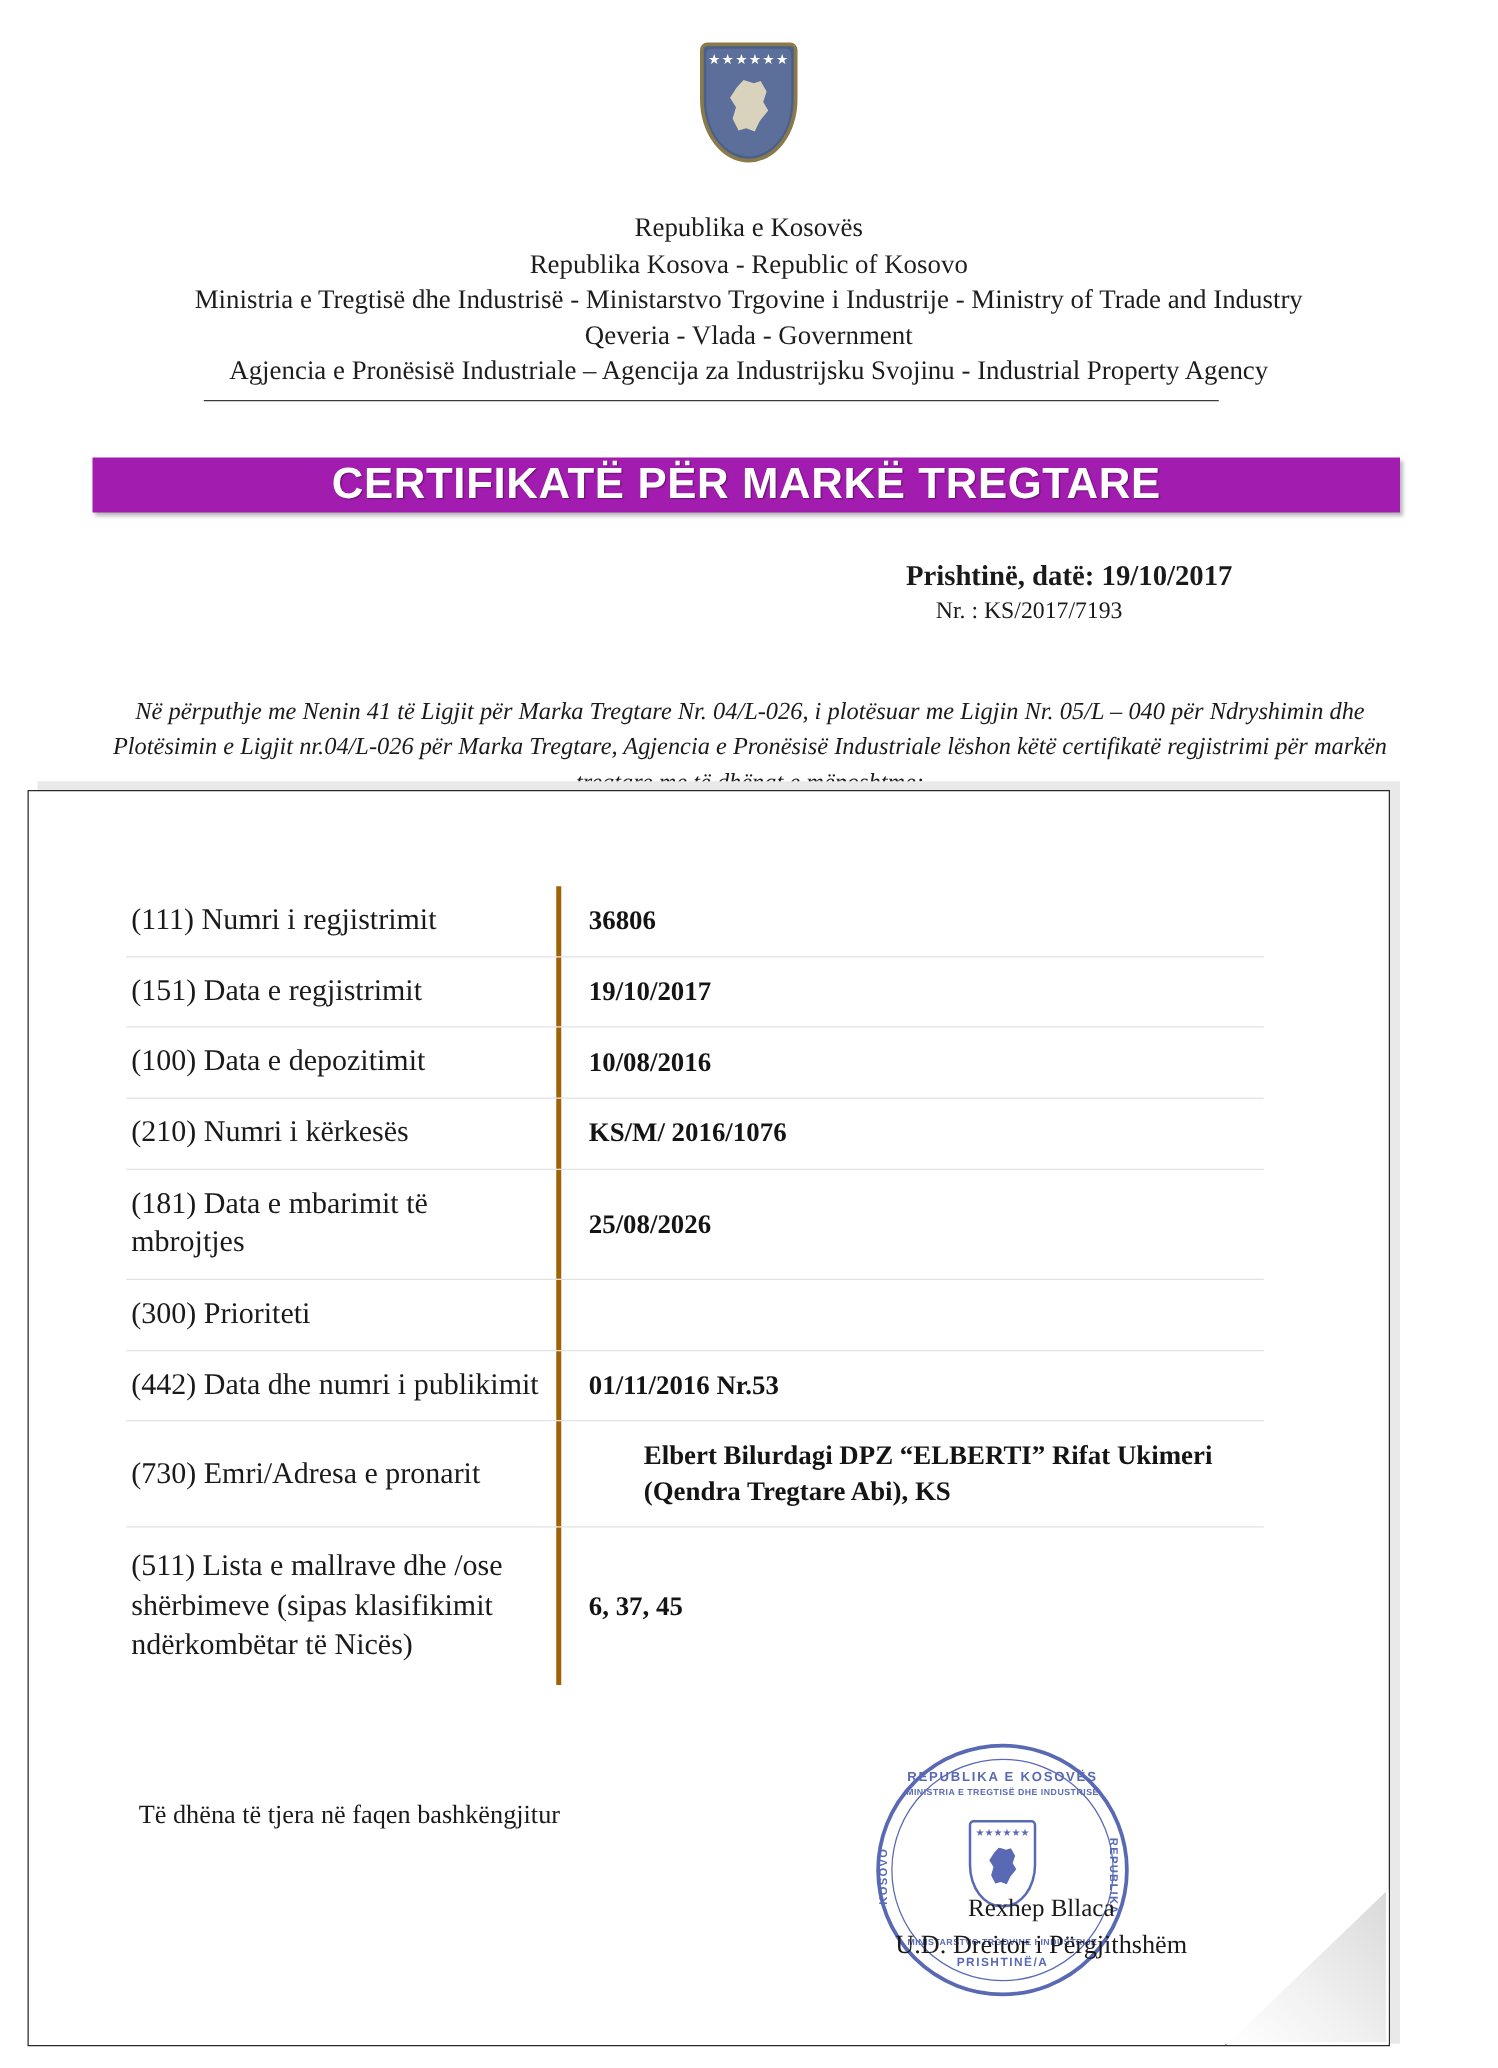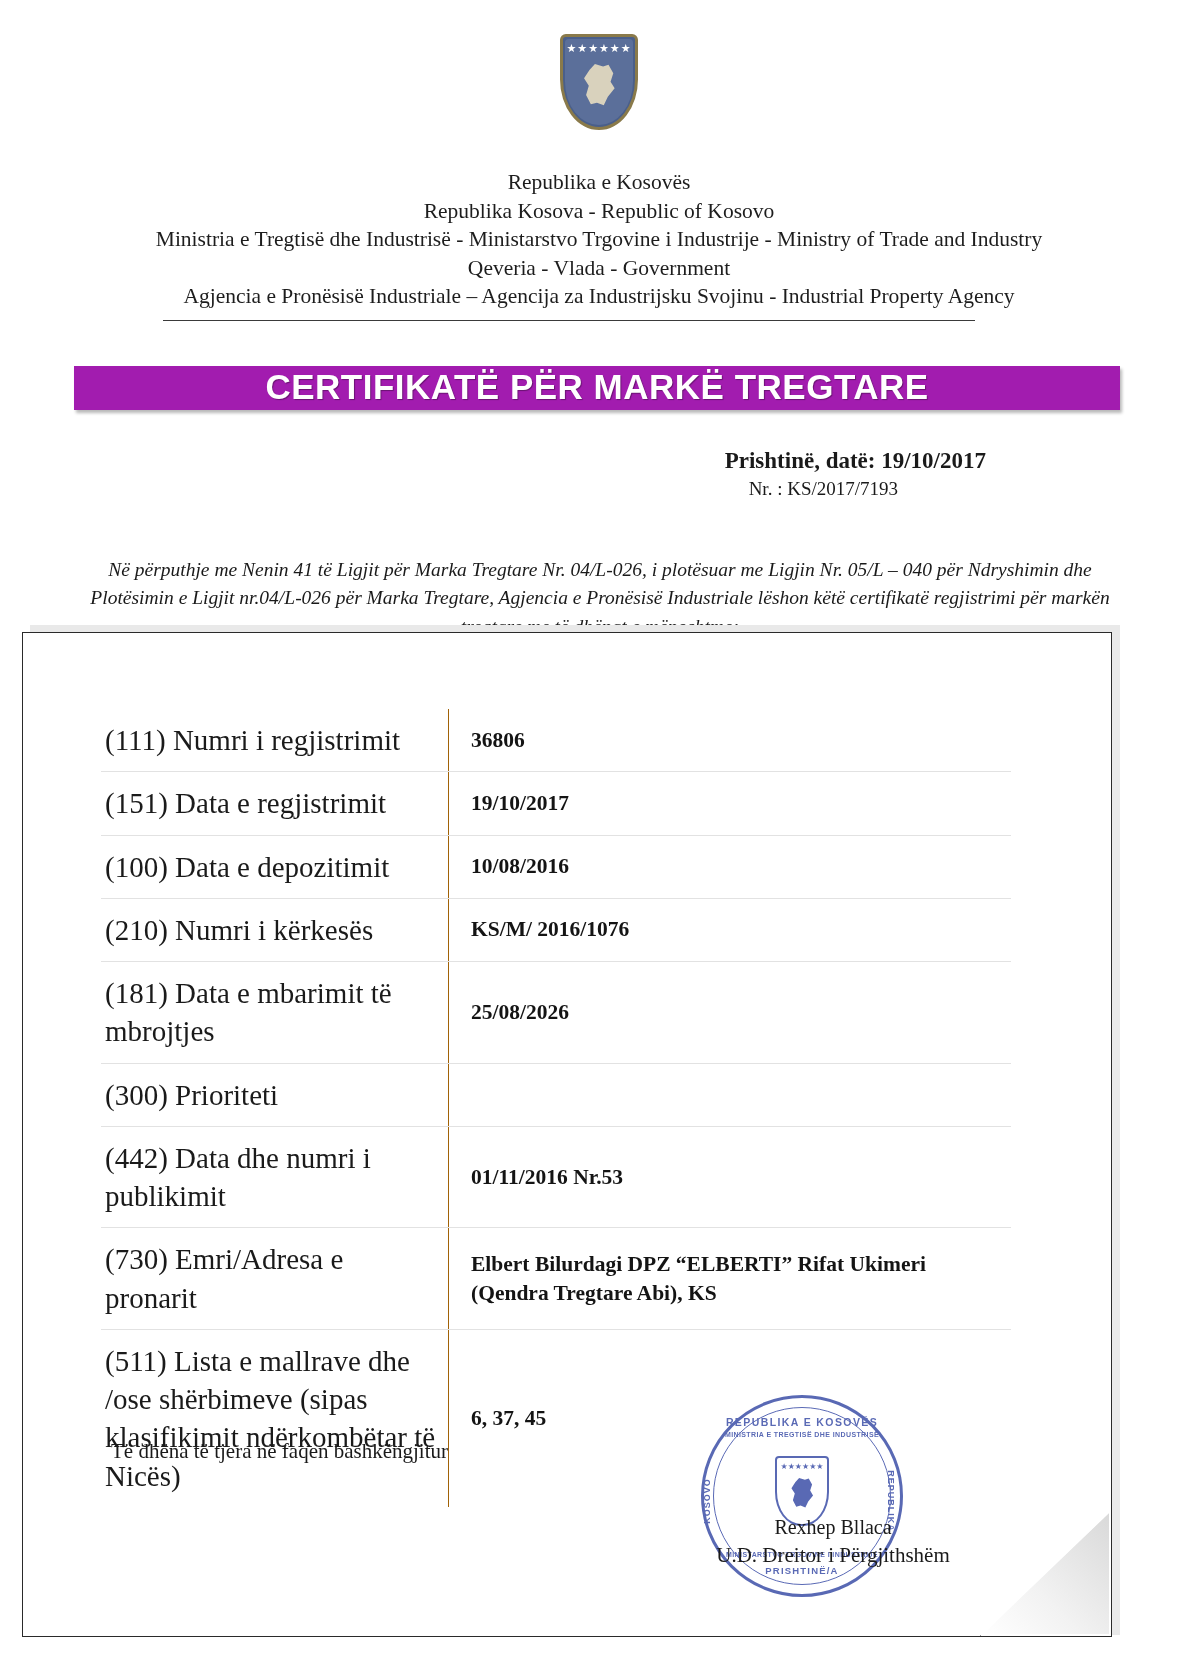--- a/index.html
+++ b/index.html
@@ -189,32 +189,32 @@
     border-collapse: collapse;
     font-size: 0;
   }
   .row {
     display: flex;
     align-items: stretch;
     border-bottom: 1px solid #e2e2e2;
     min-height: 52px;
   }
   .row:last-child { border-bottom: none; }
-  .row.tall { min-height: 84px; }
+  .row.tall { min-height: 84px; gap: 44px; }
   .row.tallest { min-height: 126px; }
   .cell-label {
     width: 348px;
     box-sizing: border-box;
     padding: 12px 10px 12px 4px;
-    font-size: 29px;
+    font-size: 24px;
     line-height: 1.32;
     color: #1a1a1a;
     display: flex;
     align-items: center;
-    border-right: 1px solid #a16207;
+    border-right: 4px solid #a16207;
   }
   .cell-value {
     flex: 1;
     box-sizing: border-box;
     padding: 12px 8px 12px 22px;
     font-size: 21.5px;
     font-weight: bold;
     line-height: 1.35;
     color: #141414;
     display: flex;

